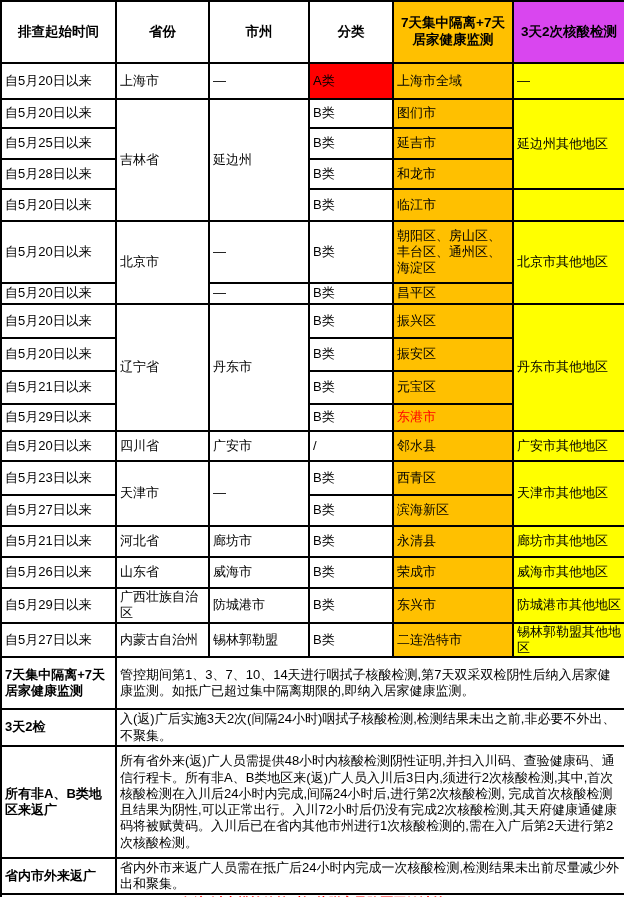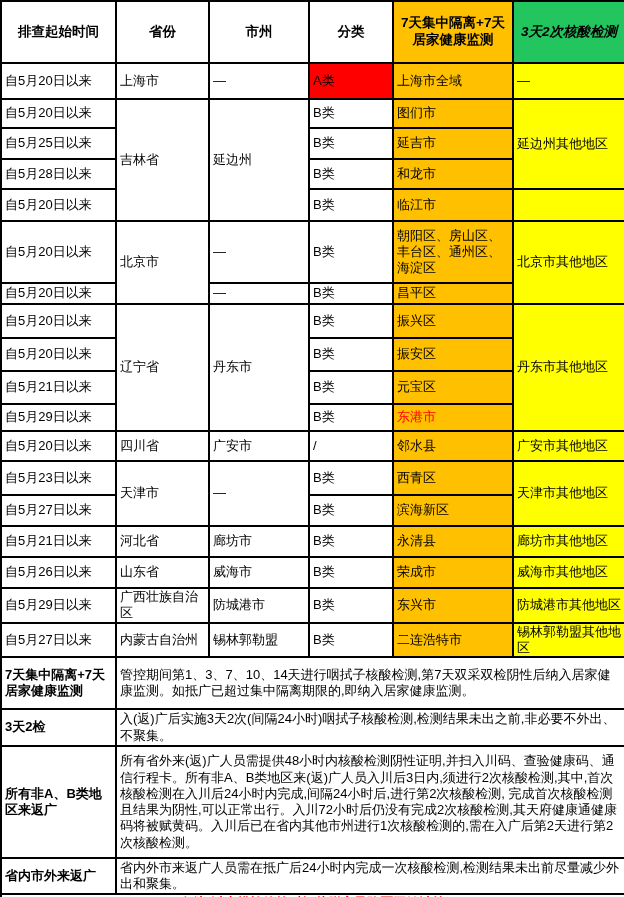--- a/index.html
+++ b/index.html
@@ -40,21 +40,21 @@
         <col style="width:120px">
         <col style="width:112px">
     </colgroup>
     <thead>
       <tr id="header-row" style="height:62px">
           <th style="background: rgb(255, 255, 255);">排查起始时间</th>
           <th style="background: rgb(255, 255, 255);">省份</th>
           <th style="background: rgb(255, 255, 255);">市州</th>
           <th style="background: rgb(255, 255, 255);">分类</th>
           <th style="background: rgb(255, 192, 0);">7天集中隔离+7天居家健康监测</th>
-          <th style="background: #22c55e; font-style: italic;">3天2次核酸检测</th>
+          <th style="background: #d946ef;">3天2次核酸检测</th>
         </tr>
     </thead>
     <tbody id="body-rows">
         <tr style="height: 36px;">
           <td class="c0" style="background: rgb(255, 255, 255);">自5月20日以来</td>
           <td class="c1" style="background: rgb(255, 255, 255);">上海市</td>
           <td class="c2" style="background: rgb(255, 255, 255);">—</td>
           <td class="c3" style="background: rgb(255, 0, 0);">A类</td>
           <td class="c4" style="background: rgb(255, 192, 0);">上海市全域</td>
           <td class="c5" style="background: rgb(255, 255, 0);">—</td>

